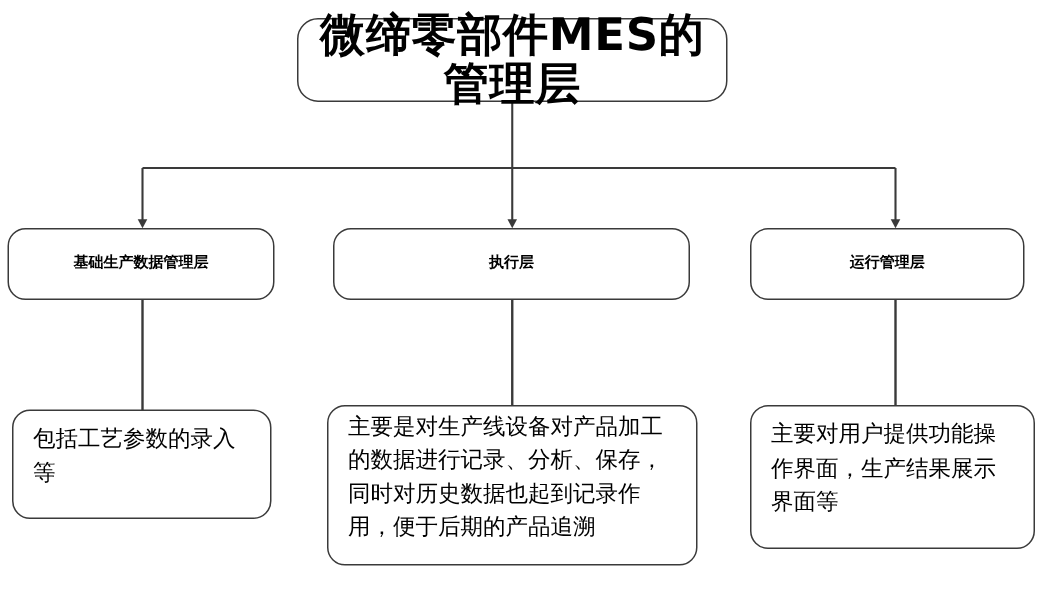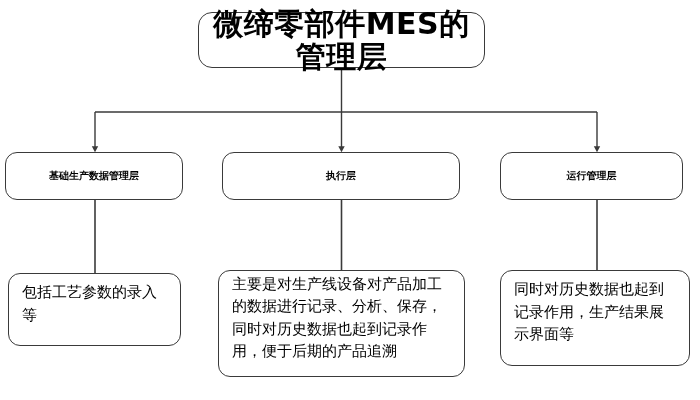--- a/index.html
+++ b/index.html
@@ -125,14 +125,14 @@
   <span class="node-label">运行管理层</span>
 </div>
 
 <div class="node desc-node" id="node-desc-0">
   <span class="node-label">包括工艺参数的录入等</span>
 </div>
 <div class="node desc-node" id="node-desc-1">
   <span class="node-label">主要是对生产线设备对产品加工的数据进行记录、分析、保存，同时对历史数据也起到记录作用，便于后期的产品追溯</span>
 </div>
 <div class="node desc-node" id="node-desc-2">
-  <span class="node-label">同时对历史数据也起到记录作用，生产结果展示界面等</span>
+  <span class="node-label">主要对用户提供功能操作界面，生产结果展示界面等</span>
 </div>
 
 </body></html>

